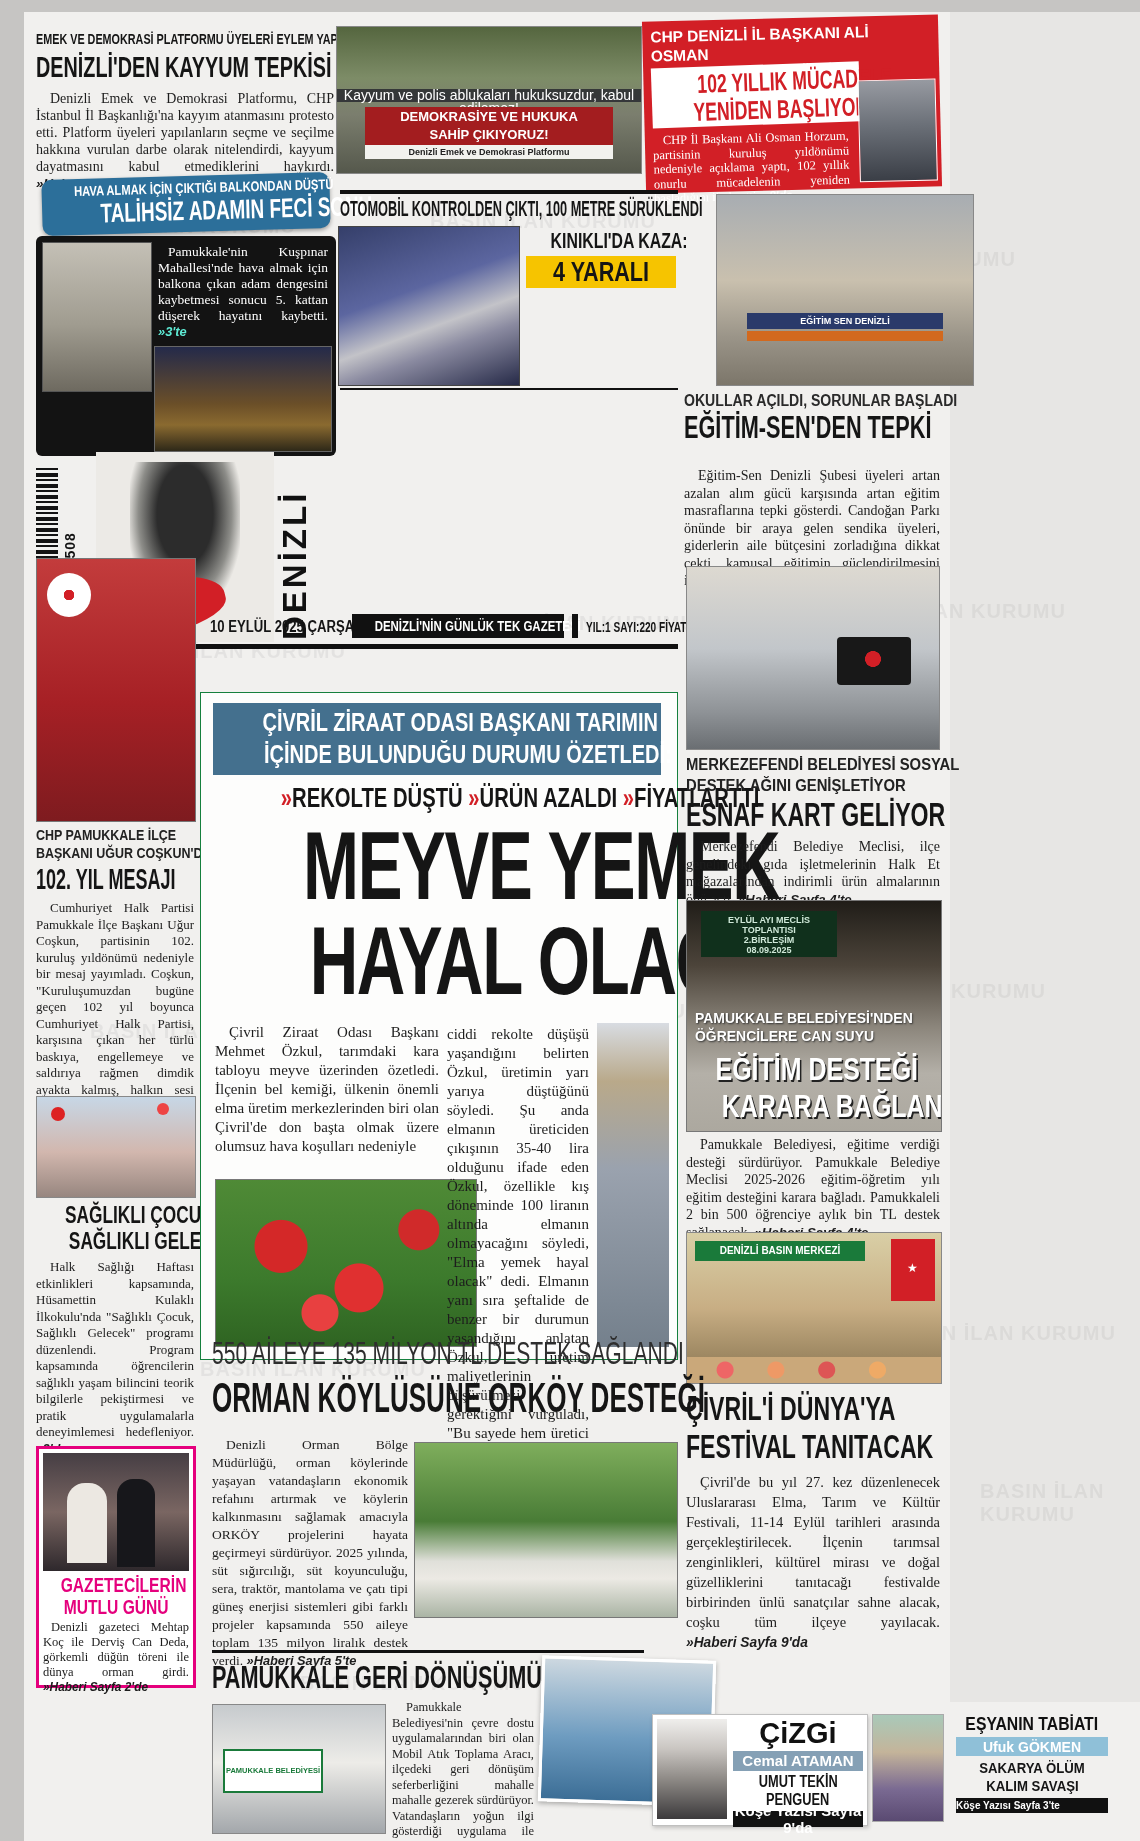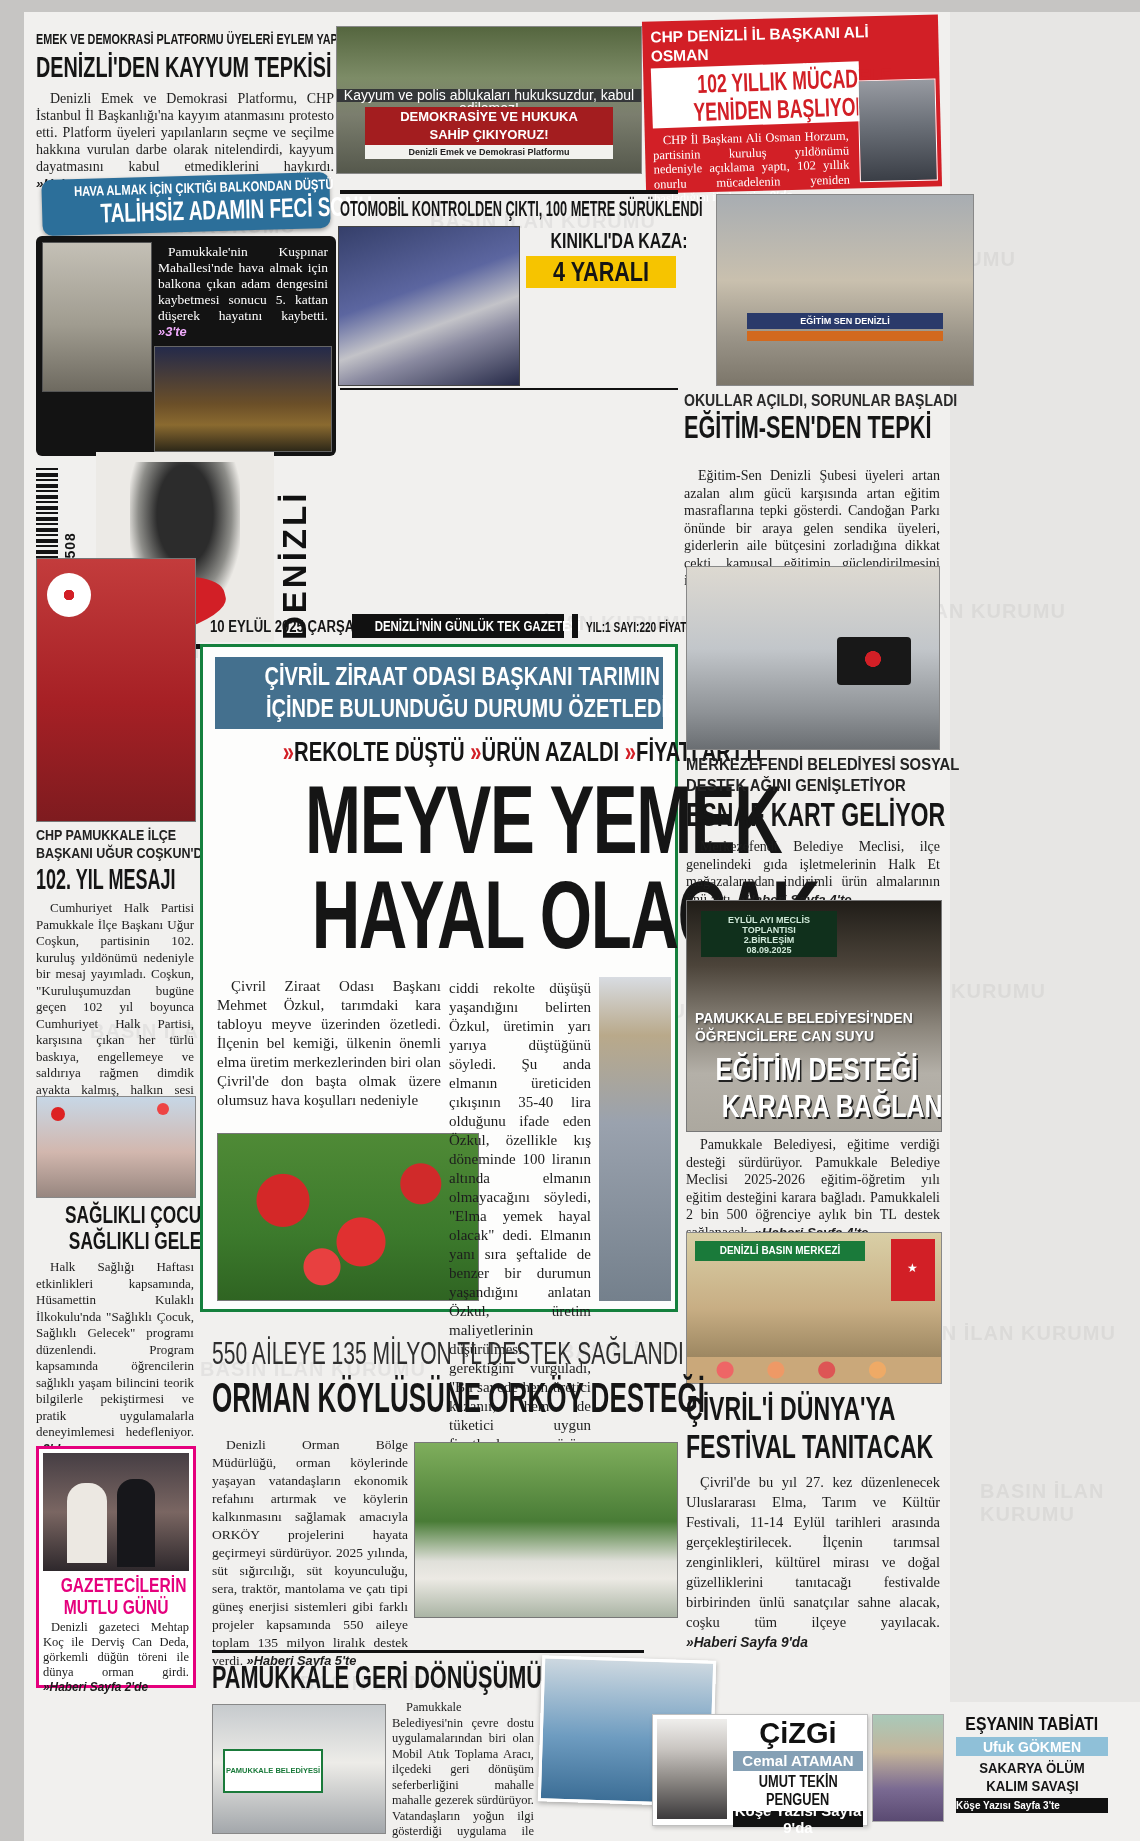--- a/index.html
+++ b/index.html
@@ -78,21 +78,21 @@
   </div>
 
   <div class="abs hlc" style="left:42px;top:176px;width:288px;height:56px;background:#2c6f9a;border-radius:10px;transform:rotate(-1.6deg);box-shadow:0 2px 4px rgba(0,0,0,.35)">
     <span class="cond" style="font-size:14px;color:#fff;transform:scaleX(.8);line-height:18px;margin-top:3px">HAVA ALMAK İÇİN ÇIKTIĞI BALKONDAN DÜŞTÜ</span><br>
     <span class="cond" style="font-size:27px;color:#fff;transform:scaleX(.7);line-height:28px">TALİHSİZ ADAMIN FECİ SONU</span>
   </div>
   <div class="abs" style="left:36px;top:236px;width:300px;height:220px;background:#131313;border-radius:6px">
     <div class="photo" style="left:6px;top:6px;width:108px;height:148px;background:linear-gradient(180deg,#c4c0b6 0%,#a09c90 55%,#6e6a60 100%);border:1px solid #555"></div>
     <p class="bod" style="position:absolute;left:122px;top:8px;width:170px;font-size:13.5px;line-height:16px;color:#fff;text-indent:10px">
       <span>Pamukkale'nin Kuşpınar Mahallesi'nde hava almak için balkona çıkan adam dengesini kaybetmesi sonucu 5. kattan düşerek hayatını kaybetti.</span>
-      <span class="ref" style="color:#f0abfc">»3'te</span>
+      <span class="ref" style="color:#5eead4">»3'te</span>
     </p>
     <div class="photo" style="left:118px;top:110px;width:176px;height:104px;background:linear-gradient(180deg,#242a4a 0%,#6b4f28 55%,#8a6a30 75%,#2e2818 100%);border:1px solid #666"></div>
   </div>
 
   <div class="rule" style="left:340px;top:190px;width:338px;height:4px"></div>
   <div class="abs" style="left:340px;top:196px">
     <span class="cond" style="font-size:22px;transform:scaleX(.58);transform-origin:left top">OTOMOBİL KONTROLDEN ÇIKTI, 100 METRE SÜRÜKLENDİ</span>
   </div>
   <div class="photo" style="left:338px;top:226px;width:180px;height:158px;background:linear-gradient(160deg,#353f6a 0%,#5c66a0 40%,#c3c3c8 60%,#8a8aa0 72%,#262a48 100%);border:1px solid #444"></div>
   <div class="abs hlc" style="left:524px;top:228px;width:154px">
@@ -176,21 +176,21 @@
     <div class="hlc">
       <span class="cond" style="font-size:20px;color:#e5007d;transform:scaleX(.78);line-height:23px;margin-top:3px">GAZETECİLERİN</span><br>
       <span class="cond" style="font-size:20px;color:#e5007d;transform:scaleX(.78);line-height:21px">MUTLU GÜNÜ</span>
     </div>
     <p class="bod" style="font-size:12.5px;line-height:15px;margin-top:2px;text-indent:8px">
       <span>Denizli gazeteci Mehtap Koç ile Derviş Can Deda, görkemli düğün töreni ile dünya orman girdi.</span>
       <span class="ref">»Haberi Sayfa 2'de</span>
     </p>
   </div>
 
-  <div class="abs" style="left:200px;top:644px;width:478px;height:668px;border:3px solid #15803d;background:#fdfdfc;box-sizing:border-box">
+  <div class="abs" style="left:200px;top:692px;width:478px;height:668px;border:1px solid #15803d;background:#fdfdfc;box-sizing:border-box">
     <div class="abs hlc" style="left:12px;top:10px;width:448px;height:72px;background:#44708e">
       <span class="cond" style="font-size:25px;color:#fff;transform:scaleX(.8);line-height:34px;margin-top:2px">ÇİVRİL ZİRAAT ODASI BAŞKANI TARIMIN</span><br>
       <span class="cond" style="font-size:25px;color:#fff;transform:scaleX(.8);line-height:30px">İÇİNDE BULUNDUĞU DURUMU ÖZETLEDİ:</span>
     </div>
     <div class="abs hlc" style="left:0;top:90px;width:100%">
       <span class="cond" style="font-size:27px;transform:scaleX(.75)">
         <span style="color:#d21f26">»</span><span>REKOLTE DÜŞTÜ</span>
         <span style="color:#d21f26">»</span><span>ÜRÜN AZALDI</span>
         <span style="color:#d21f26">»</span><span>FİYATI ARTTI</span>
       </span>

